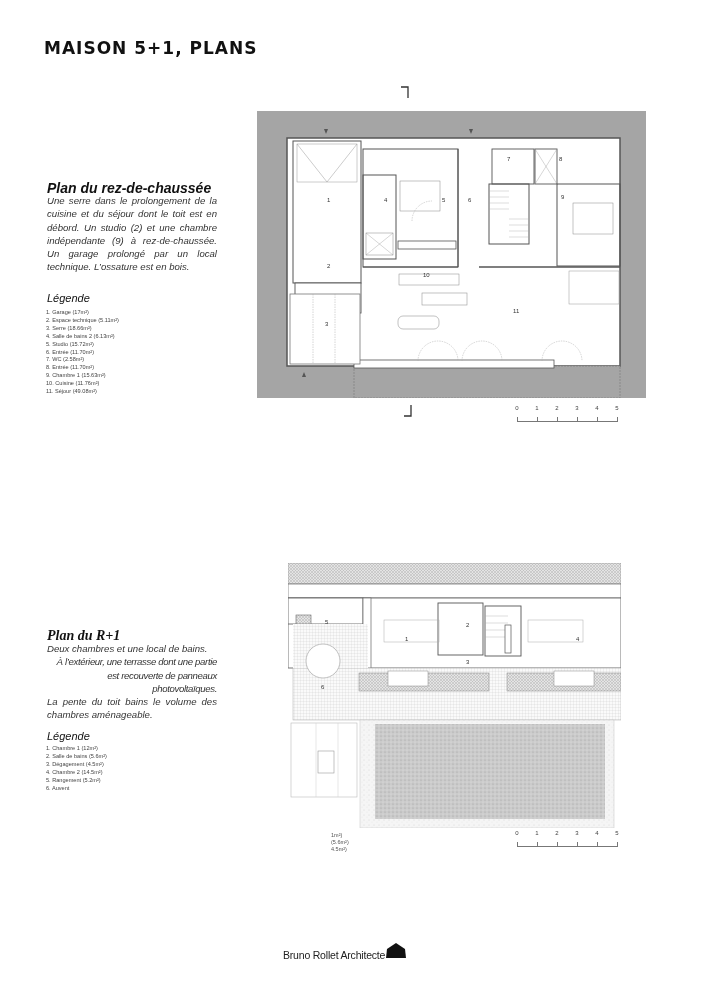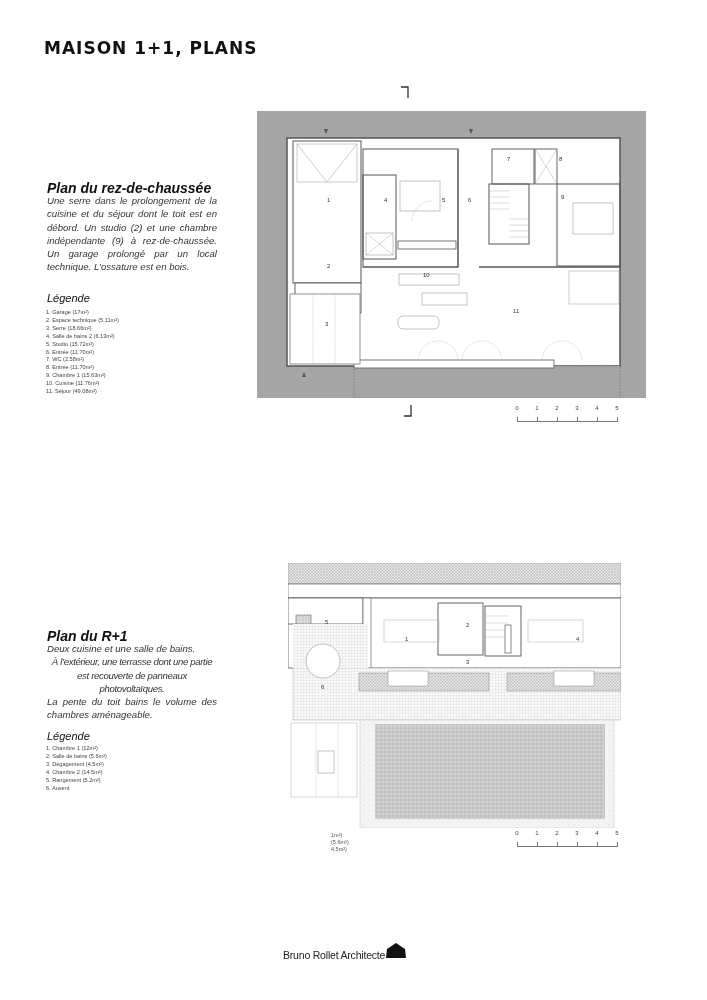--- a/index.html
+++ b/index.html
@@ -18,21 +18,21 @@
   .scale .tick-label { position: absolute; top: 0; font-size: 6px; color: #444; transform: translateX(-50%); }
   .scale .bar { position: absolute; left: 0; top: 16px; width: 100px; height: 0; border-top: 1px solid #777; }
   .scale .tk { position: absolute; top: 12px; width: 0; height: 5px; border-left: 1px solid #777; }
   .footer { left: 283px; top: 949px; font-size: 10.5px; color: #222; letter-spacing: -0.2px; }
   .logo { left: 384px; top: 942px; width: 24px; height: 17px; }
   .section-mark { position: absolute; width: 10px; height: 12px; }
 </style>
 </head>
 <body>
 
-<div class="abs page-title">MAISON 1+1, PLANS</div>
+<div class="abs page-title">MAISON 5+1, PLANS</div>
 
 <div class="abs section-title" style="left:47px; top:180px;">Plan du rez-de-chaussée</div>
 <div class="abs desc" style="left:47px; top:194px; width:170px;">Une serre dans le prolongement de la cuisine et du séjour dont le toit est en débord. Un studio (2) et une chambre indépendante (9) à rez-de-chaussée. Un garage prolongé par un local technique. L’ossature est en bois.</div>
 <div class="abs legend-title" style="left:47px; top:292px;">Légende</div>
 <ul class="abs legend-list" style="left:46px; top:309px;">
   <li>1. Garage (17m²)</li>
   <li>2. Espace technique (5.11m²)</li>
   <li>3. Serre (18.66m²)</li>
   <li>4. Salle de bains 2 (6.13m²)</li>
   <li>5. Studio (15.72m²)</li>
@@ -142,24 +142,24 @@
   <span class="tick-label" style="left:100px;">5</span>
   <div class="bar"></div>
   <div class="tk" style="left:0px"></div>
     <div class="tk" style="left:20px"></div>
     <div class="tk" style="left:40px"></div>
   <div class="tk" style="left:60px"></div>
     <div class="tk" style="left:80px"></div>
     <div class="tk" style="left:100px"></div>
 </div>
 
-<div class="abs section-title" style="left:47px; top:628px;">Plan du R+1</div>
+<div class="abs section-title" style="left:47px; top:628px;font-family:Liberation Serif, serif;">Plan du R+1</div>
 <div class="abs desc" style="left:47px; top:642px; width:170px;">
-  <div style="text-align:left;">Deux cuisine et une salle de bains.</div>
-  <div style="text-align:center; letter-spacing:-0.35px;">À l’extérieur, une terrasse dont une partie est recouverte de panneaux photovoltaïques.</div>
+  <div style="text-align:left;">Deux chambres et une local de bains.</div>
+  <div style="text-align:right; letter-spacing:-0.35px;">À l’extérieur, une terrasse dont une partie est recouverte de panneaux photovoltaïques.</div>
   <div>La pente du toit bains le volume des chambres aménageable.</div>
 </div>
 <div class="abs legend-title" style="left:47px; top:730px;">Légende</div>
 <ul class="abs legend-list" style="left:46px; top:745px;">
   <li>1. Chambre 1 (12m²)</li>
   <li>2. Salle de bains (5.6m²)</li>
   <li>3. Dégagement  (4.5m²)</li>
   <li>4. Chambre 2  (14.5m²)</li>
   <li>5. Rangement (5.2m²)</li>
   <li>6. Auvent</li>

